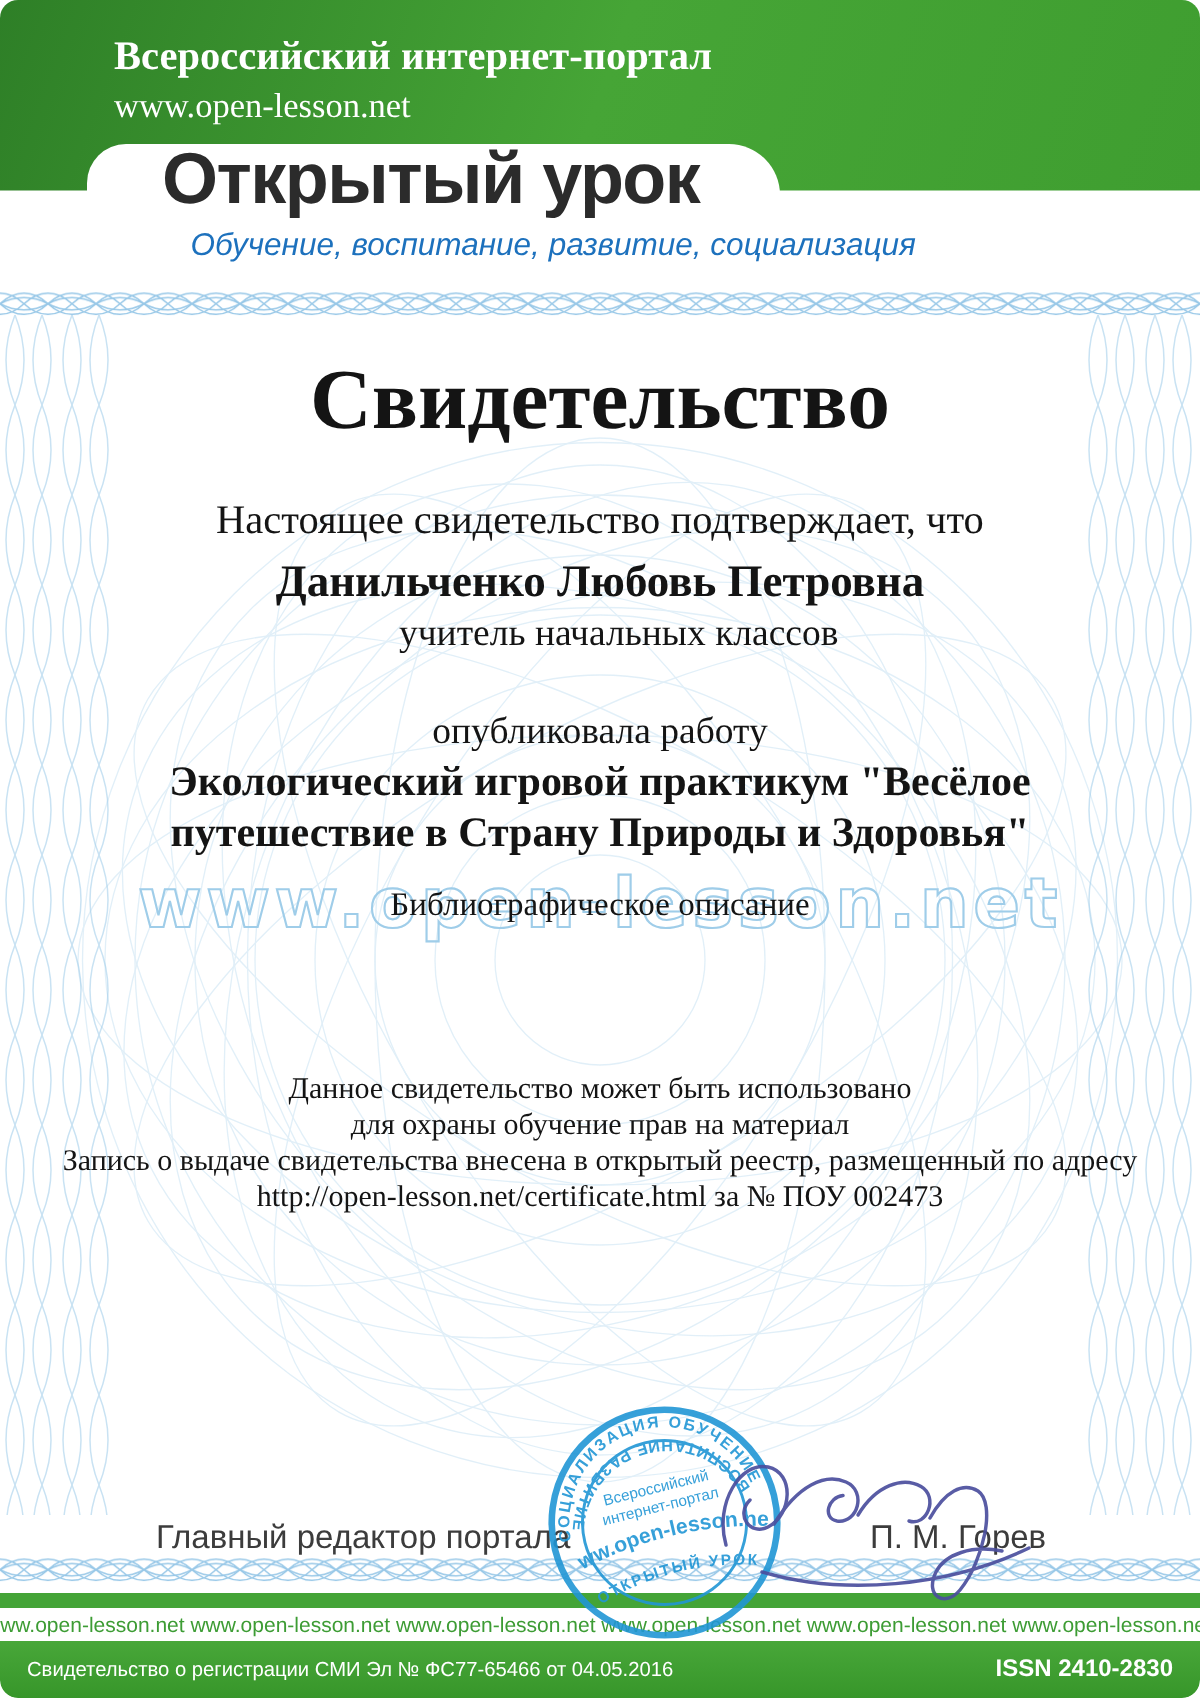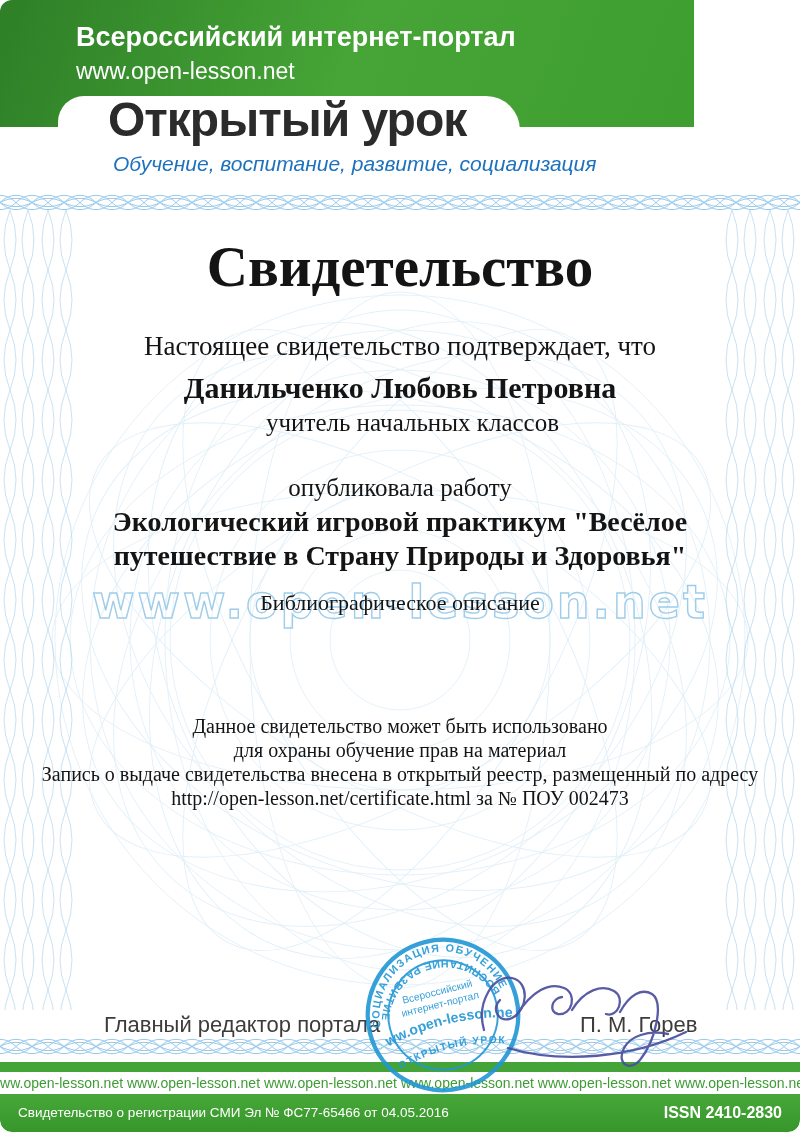--- a/index.html
+++ b/index.html
@@ -1,27 +1,27 @@
 <!DOCTYPE html>
 <html><head>
 <meta charset="utf-8">
 <style>
   html,body{margin:0;padding:0;background:#ffffff;}
   .page{position:relative;width:800px;height:1132px;background:#fff;border-radius:12px;
         overflow:hidden;font-family:"Liberation Sans",sans-serif;}
   
-  .header{position:absolute;left:0;top:0;width:694px;height:127px;
-          background:linear-gradient(110deg,#2e7f27 0%,#46a536 50%,#3f9e30 100%);}
+  .header{position:absolute;left:0;top:0;width:800px;height:127px;
+          background:linear-gradient(110deg,#2e7f27 0%,#46a536 50%,#3f9e30 100%);font-family:Liberation Serif, serif;}
   .brand-title{position:absolute;left:76px;top:22px;font-size:27px;font-weight:bold;color:#fff;}
   .brand-url{position:absolute;left:76px;top:58px;font-size:23px;color:#fff;}
   .tab{position:absolute;left:58px;top:96px;width:462px;height:62px;background:#fff;
        border-radius:26px 34px 0 0;}
   .logo-title{position:absolute;left:108px;top:94px;font-size:48px;font-weight:700;
               color:#2b2b2b;letter-spacing:-1px;line-height:1.1;}
-  .logo-subtitle{position:absolute;left:113px;top:152px;font-size:21px;font-style:italic;
+  .logo-subtitle{position:absolute;left:127px;top:152px;font-size:21px;font-style:italic;
                  color:#1d71bd;font-weight:500;}
   
   .chain{position:absolute;left:0;width:800px;height:23px;z-index:1;}
   .chain-top{top:191px;}
   .chain-bottom{top:1035px;}
   .rosette{position:absolute;left:0;top:210px;width:800px;height:810px;z-index:0;}
   .watermark{position:absolute;left:0;top:572px;width:800px;height:64px;z-index:1;}
   
   .ser{position:absolute;left:0;right:0;text-align:center;
        font-family:"Liberation Serif",serif;color:#141414;z-index:2;}

